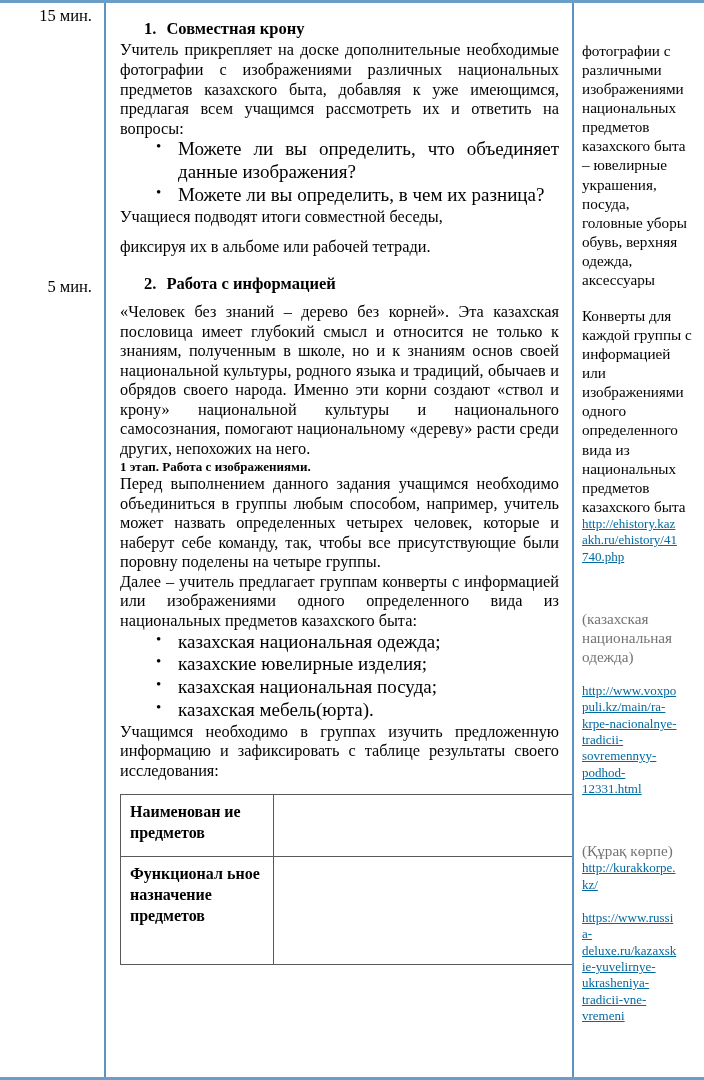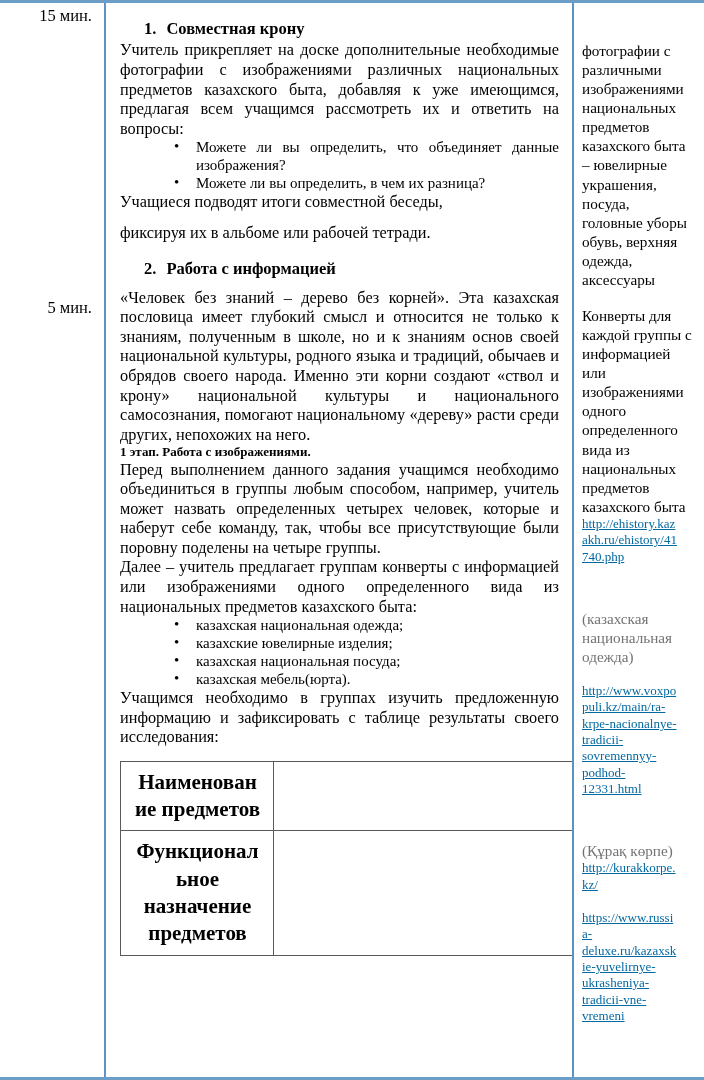--- a/index.html
+++ b/index.html
@@ -63,21 +63,21 @@
 
   
   .time-label {
     position: absolute;
     right: 12px;
     font-size: 16.5px;
     line-height: 1.15;
     white-space: nowrap;
   }
   .time-1 { top: 4px; }
-  .time-2 { top: 296px; }
+  .time-2 { top: 275px; }
 
   
   .heading {
     font-weight: bold;
     font-size: 16.5px;
     line-height: 1.18;
     margin: 4px 0 2px 0;
     padding-left: 36px;
     text-indent: -12px;
   }
@@ -98,25 +98,24 @@
     line-height: 1.20;
     margin: 0;
   }
 
   ul.bullets {
     margin: 0;
     padding: 0 0 0 58px;
     list-style: none;
   }
   ul.bullets li {
-    font-size: 15px;
+    font-size: 19px;
     line-height: 1.20;
     position: relative;
     text-align: justify;
-    margin-left: 18px;
   }
   ul.bullets li::before {
     content: "\2022";
     position: absolute;
     left: -22px;
     top: -1px;
     font-size: 15px;
   }
   ul.bullets.tight li { text-align: left; }
 
@@ -131,23 +130,22 @@
     table-layout: fixed;
   }
   table.research td {
     border: 1px solid #595959;
     vertical-align: top;
     padding: 7px 8px 7px 9px;
   }
   td.label-cell {
     width: 135px;
     font-weight: bold;
-    font-size: 21px;
+    font-size: 16px;
     line-height: 1.30;
-    text-align: center;
   }
   td.value-cell {
     width: 300px;
   }
   .row-h1 { height: 62px; }
   .row-h2 { height: 108px; }
 
   
   .res-block {
     font-size: 15.2px;

